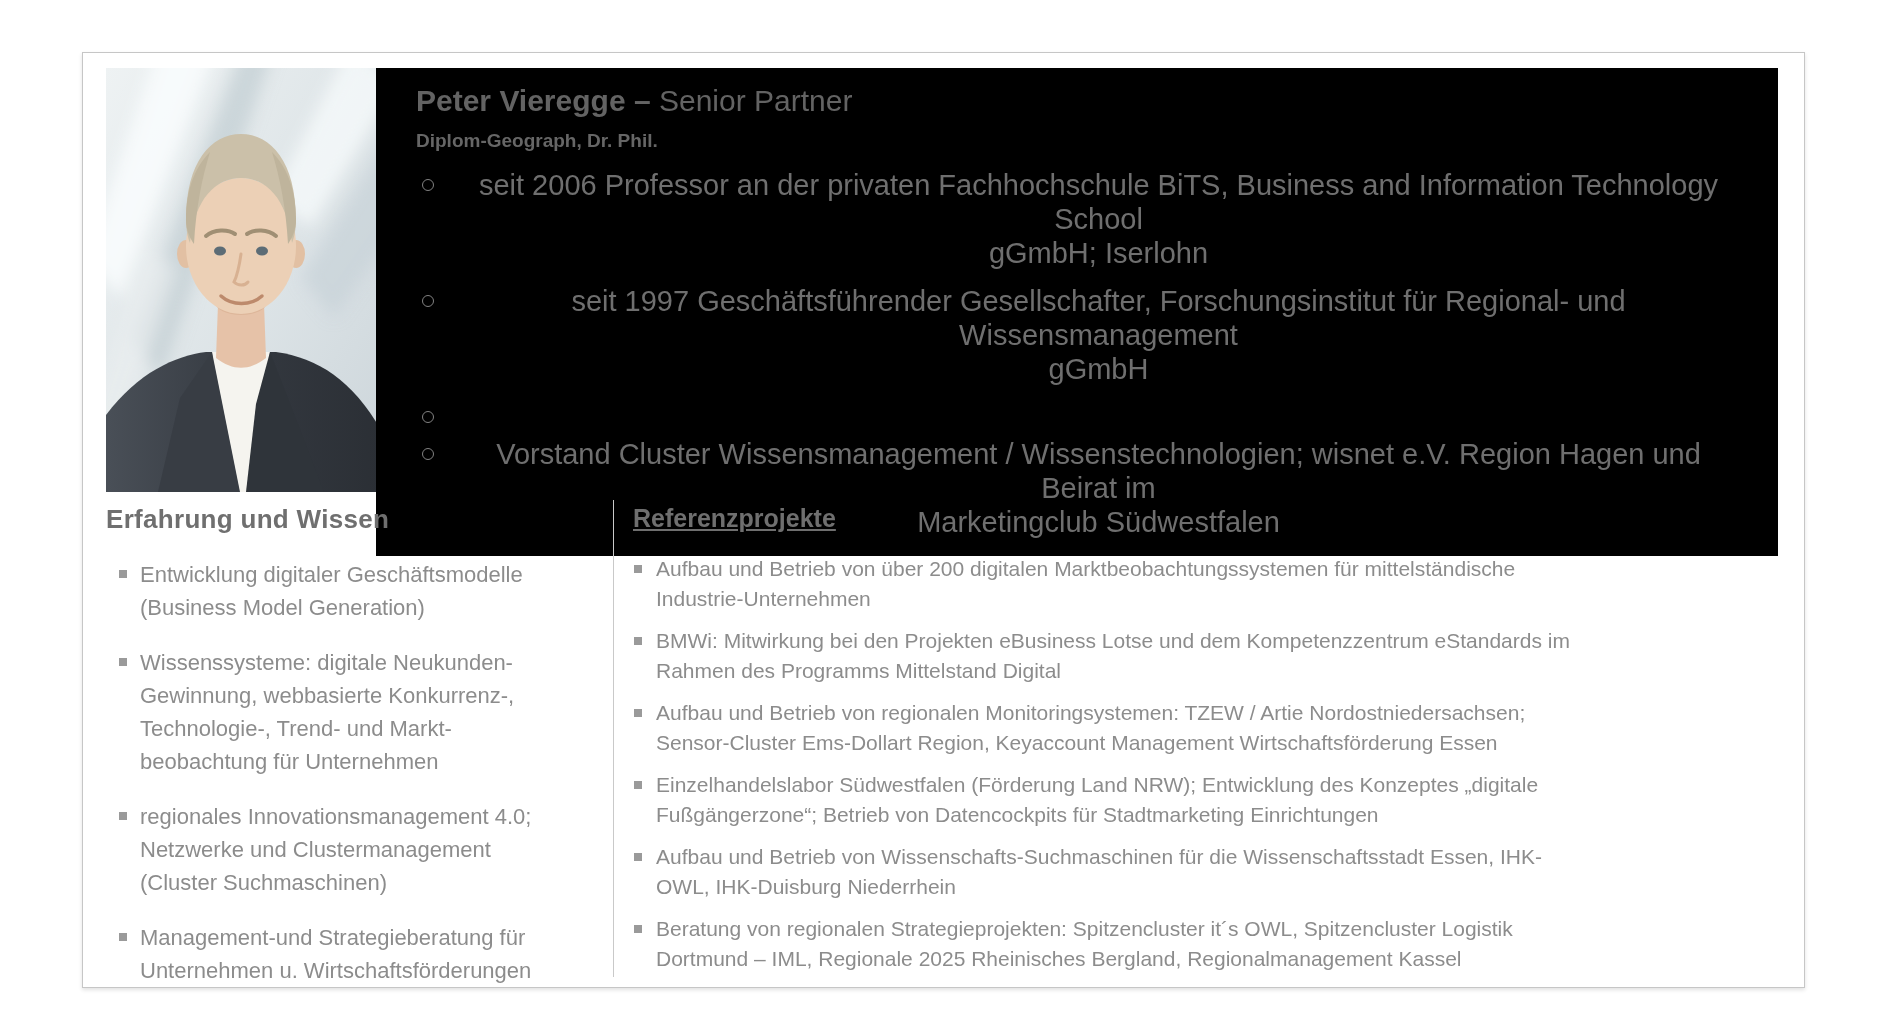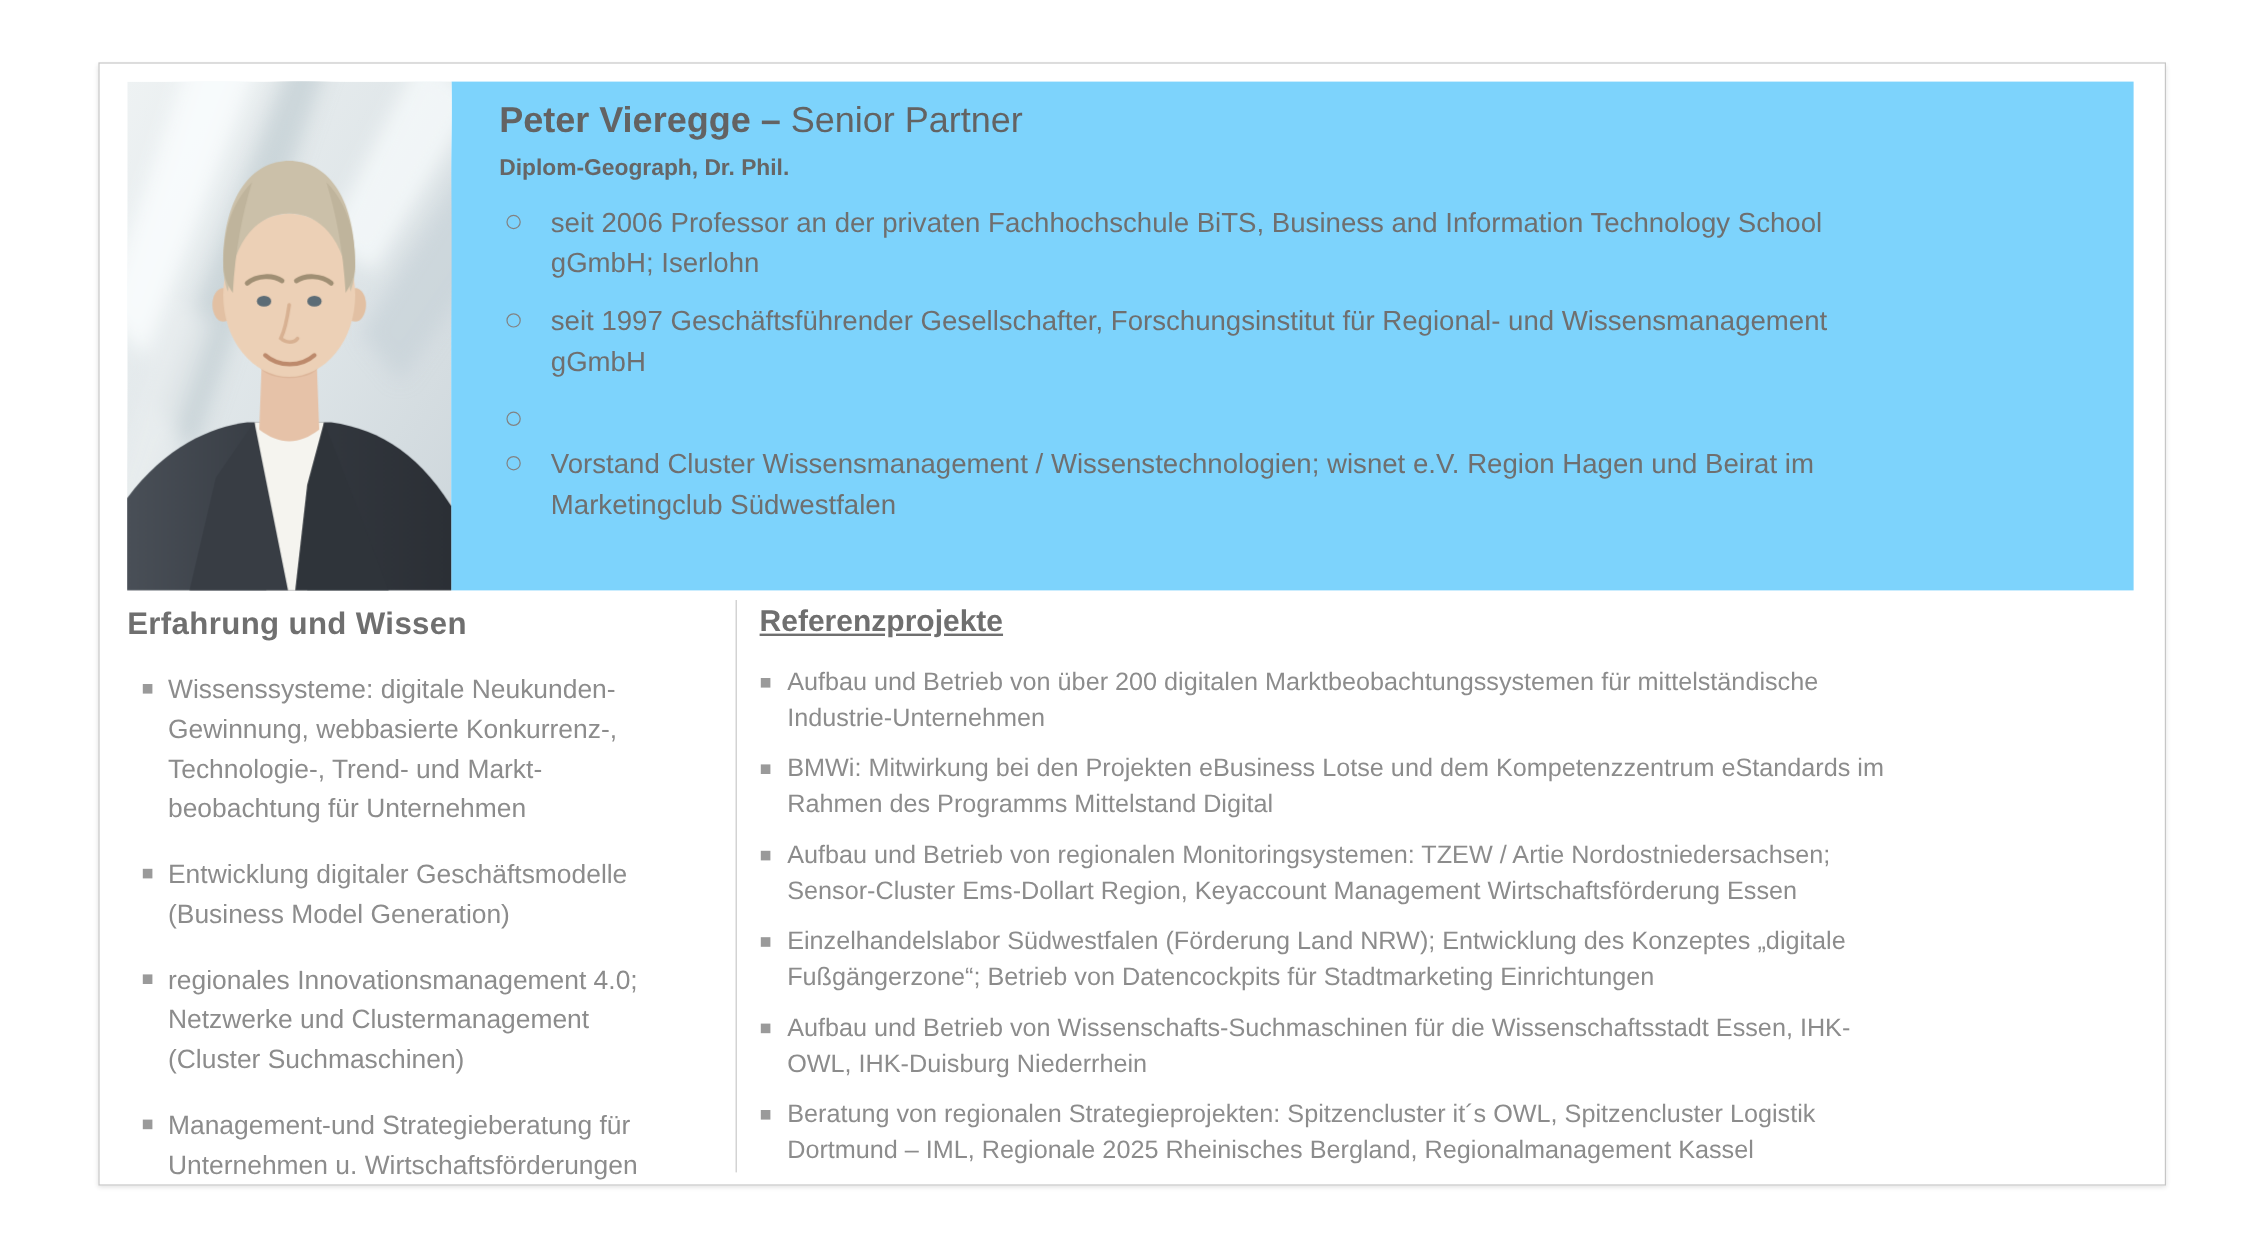--- a/index.html
+++ b/index.html
@@ -2,28 +2,28 @@
 <html><head>
 <meta charset="utf-8">
 <style>
   html,body{margin:0;padding:0;background:#ffffff;}
   body{width:1887px;height:1033px;position:relative;overflow:hidden;
        font-family:"Liberation Sans",sans-serif;}
   .card{position:absolute;left:82px;top:52px;width:1721px;height:934px;
         background:#fff;border:1px solid #c6c6c6;box-shadow:0 2px 4px rgba(0,0,0,.12);}
   .photo{position:absolute;left:23px;top:15px;width:270px;height:424px;overflow:hidden;}
   .photo svg{display:block;}
-  .header{position:absolute;left:293px;top:15px;width:1402px;height:424px;
-          background:#7dd3fc;box-sizing:border-box;padding:14px 40px 10px 40px;color:#666;}
+  .header{position:absolute;left:293px;top:15px;width:1402px;height:488px;
+          background:#000000;box-sizing:border-box;padding:14px 40px 10px 40px;color:#666;}
   .title{font-size:30px;line-height:38px;color:#636363;}
   .title .name{font-weight:700;}
   .subtitle{font-size:19px;font-weight:700;margin-top:10px;color:#666;}
   ul.hlist{list-style:none;margin:16px 0 0 0;padding:0;}
   ul.hlist li{display:flex;align-items:flex-start;margin-bottom:14px;
-              font-size:23px;line-height:34px;color:#6f6f6f;}
+              font-size:29px;line-height:34px;color:#6f6f6f;text-align:center;}
   .circ{flex:0 0 auto;width:12px;height:12px;border:1.5px solid #828282;border-radius:50%;
         box-sizing:border-box;margin:11px 25px 0 6px;background:transparent;}
   .pre{white-space:pre-line;}
   .cols{position:absolute;left:0;top:439px;width:1721px;height:495px;}
   .divider{position:absolute;left:530px;top:8px;bottom:10px;width:1px;background:#c9c9c9;}
   .col{position:absolute;top:12px;}
   .col h2{margin:0;font-weight:700;color:#6f6f6f;}
   .col-left{left:23px;width:488px;}
   .col-left h2{font-size:26px;letter-spacing:.3px;}
   .col-right{left:550px;width:1110px;}
@@ -118,29 +118,29 @@
   </div>
 
   <div class="cols">
     <div class="divider"></div>
 
     <div class="col col-left">
       <h2>Erfahrung und Wissen</h2>
       <ul class="blist">
         <li>
             <span class="sq"></span>
+            <span class="pre">Entwicklung digitaler Geschäftsmodelle
+(Business Model Generation)</span>
+          </li>
+        <li>
+            <span class="sq"></span>
             <span class="pre">Wissenssysteme: digitale Neukunden-
 Gewinnung, webbasierte Konkurrenz-,
 Technologie-, Trend- und Markt-
 beobachtung für Unternehmen</span>
-          </li>
-        <li>
-            <span class="sq"></span>
-            <span class="pre">Entwicklung digitaler Geschäftsmodelle
-(Business Model Generation)</span>
           </li>
         <li>
             <span class="sq"></span>
             <span class="pre">regionales Innovationsmanagement 4.0;
 Netzwerke und Clustermanagement
 (Cluster Suchmaschinen)</span>
           </li>
         <li>
             <span class="sq"></span>
             <span class="pre">Management-und Strategieberatung für

